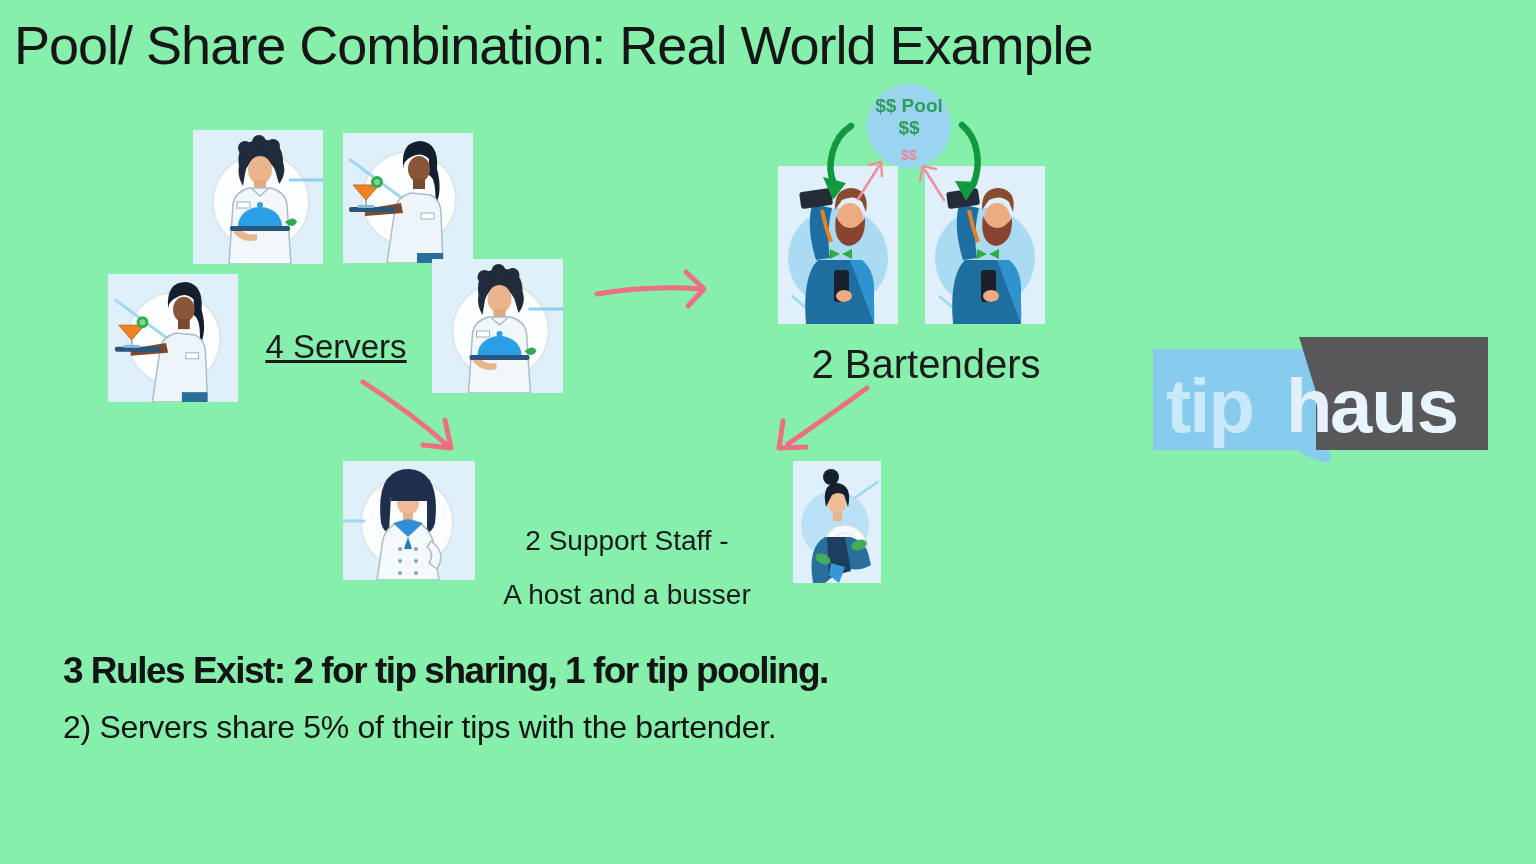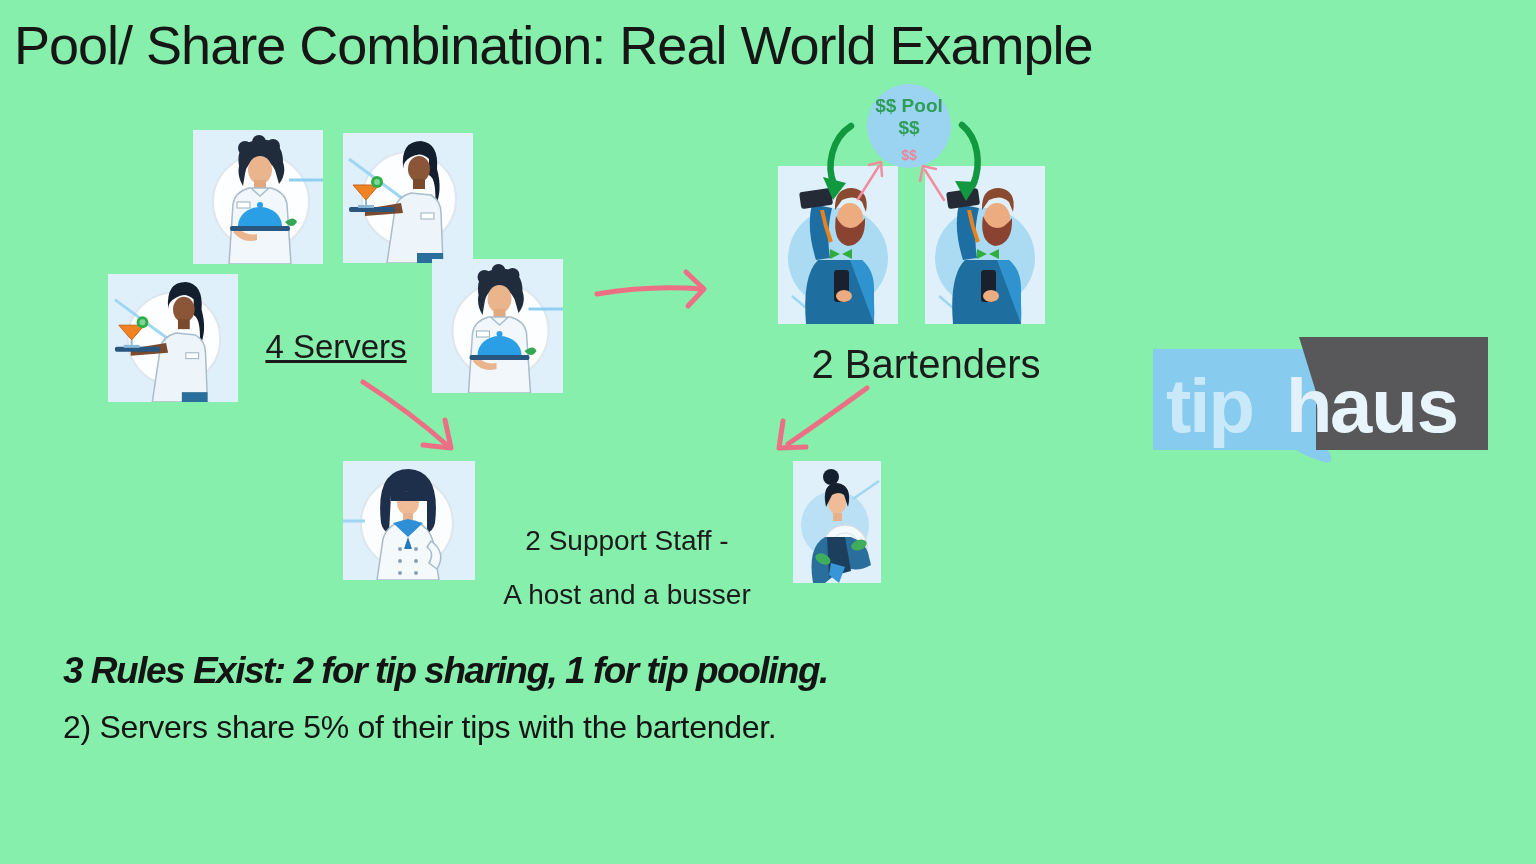--- a/index.html
+++ b/index.html
@@ -29,21 +29,20 @@
   }
   .pool-main { margin-top:11px; font-size:19px; font-weight:600; color:#2e9e57; }
   .pool-sub  { margin-top:8px;  font-size:14px; font-weight:600; color:#ef8399; }
   .arrows, .logo { position:absolute; pointer-events:none; }
   .arrows { left:0; top:0; }
   .logo { left:1150px; top:332px; }
   .rules { position:absolute; left:63px; top:650px; color:#141414; }
   .rules h2 {
     margin:0 0 12px 0; font-size:37px; font-weight:bold; letter-spacing:-1.5px;
     white-space:nowrap;
-    font-style:italic;
   }
   .rules .rule { font-size:32px; line-height:46px; letter-spacing:-0.3px; white-space:nowrap; }
   .logo text { font-family:"Liberation Sans", sans-serif; font-weight:bold; }
 </style>
 </head>
 <body>
 
 <div class="canvas">
 
   <svg width="0" height="0" style="position:absolute" aria-hidden="true">

